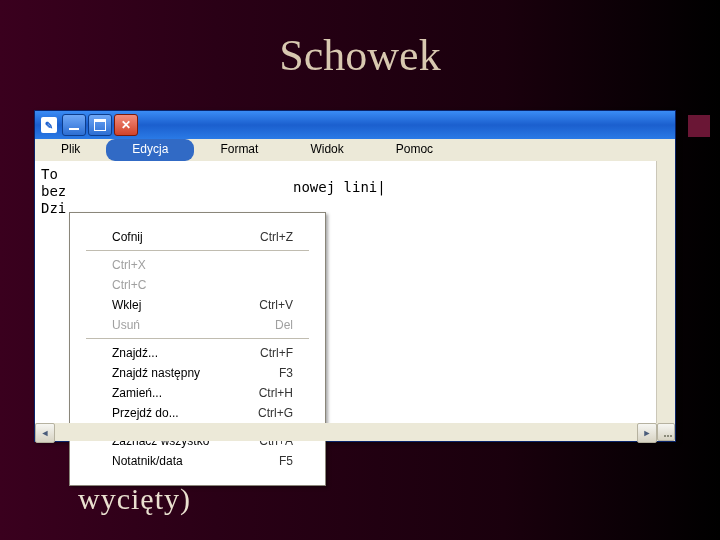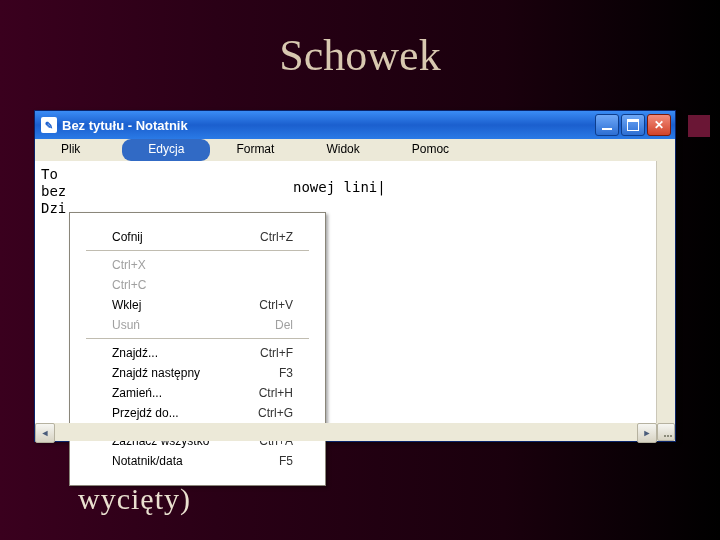--- a/index.html
+++ b/index.html
@@ -106,21 +106,20 @@
     border-bottom: 1px solid #fff;
   }
   .menu-item {
     padding: 3px 26px 0;
     cursor: default;
     border-radius: 9px;
   }
   .menu-item.active {
     background: #316ac5;
     color: #fff;
-    margin-left: 16px;
   }
   .editor {
     position: relative;
     height: calc(100% - 28px - 22px - 18px);
     background: #fff;
   }
   .editor-text {
     position: absolute;
     left: 6px;
     top: 4px;
@@ -217,21 +216,20 @@
 <body>
 
 <div class="slide-bg"></div>
 <div class="slide-title">Schowek</div>
 <div class="side-accent"></div>
 <div class="caption">wycięty)</div>
 
 <div class="window">
   <div class="titlebar">
     <div class="icon-slot">✎</div>
-    <div class="title-text">Bez tytułu - Notatnik</div>
     <div class="win-buttons">
       <div class="win-btn">
           <div class="min-glyph"></div>
         </div>
       <div class="win-btn">
           <div class="max-glyph"></div>
         </div>
       <div class="win-btn close">✕</div>
     </div>
   </div>

